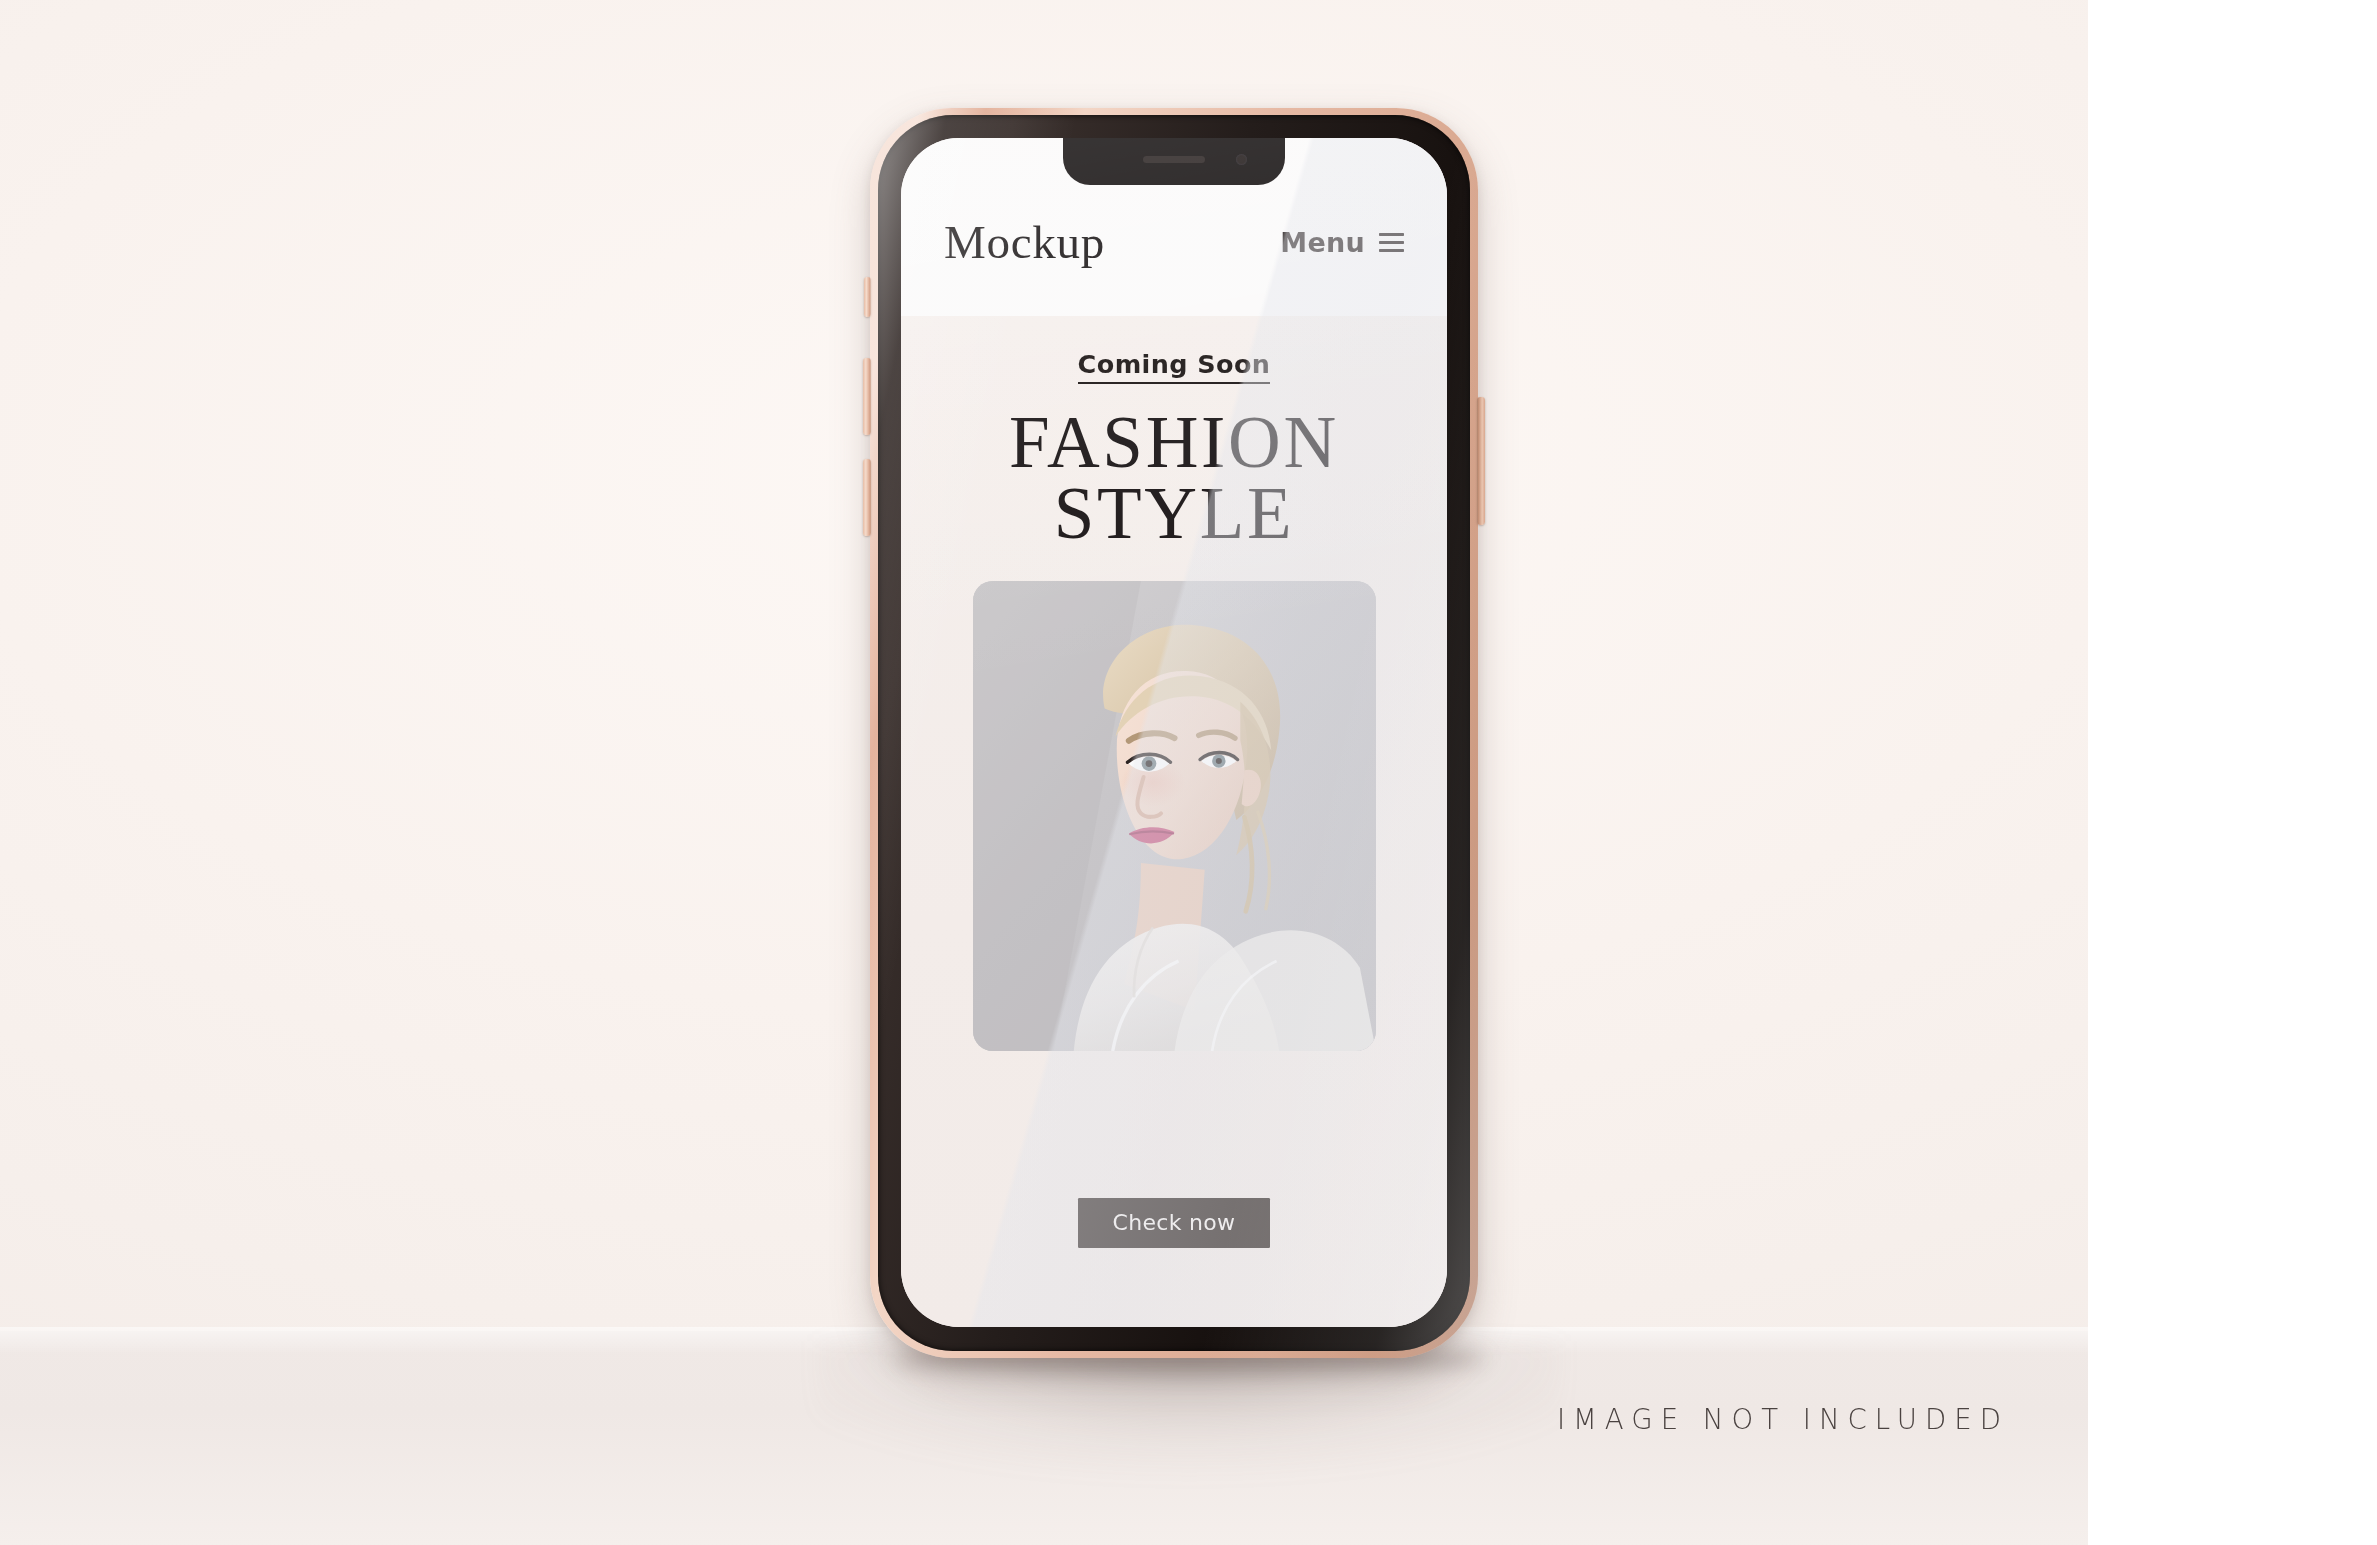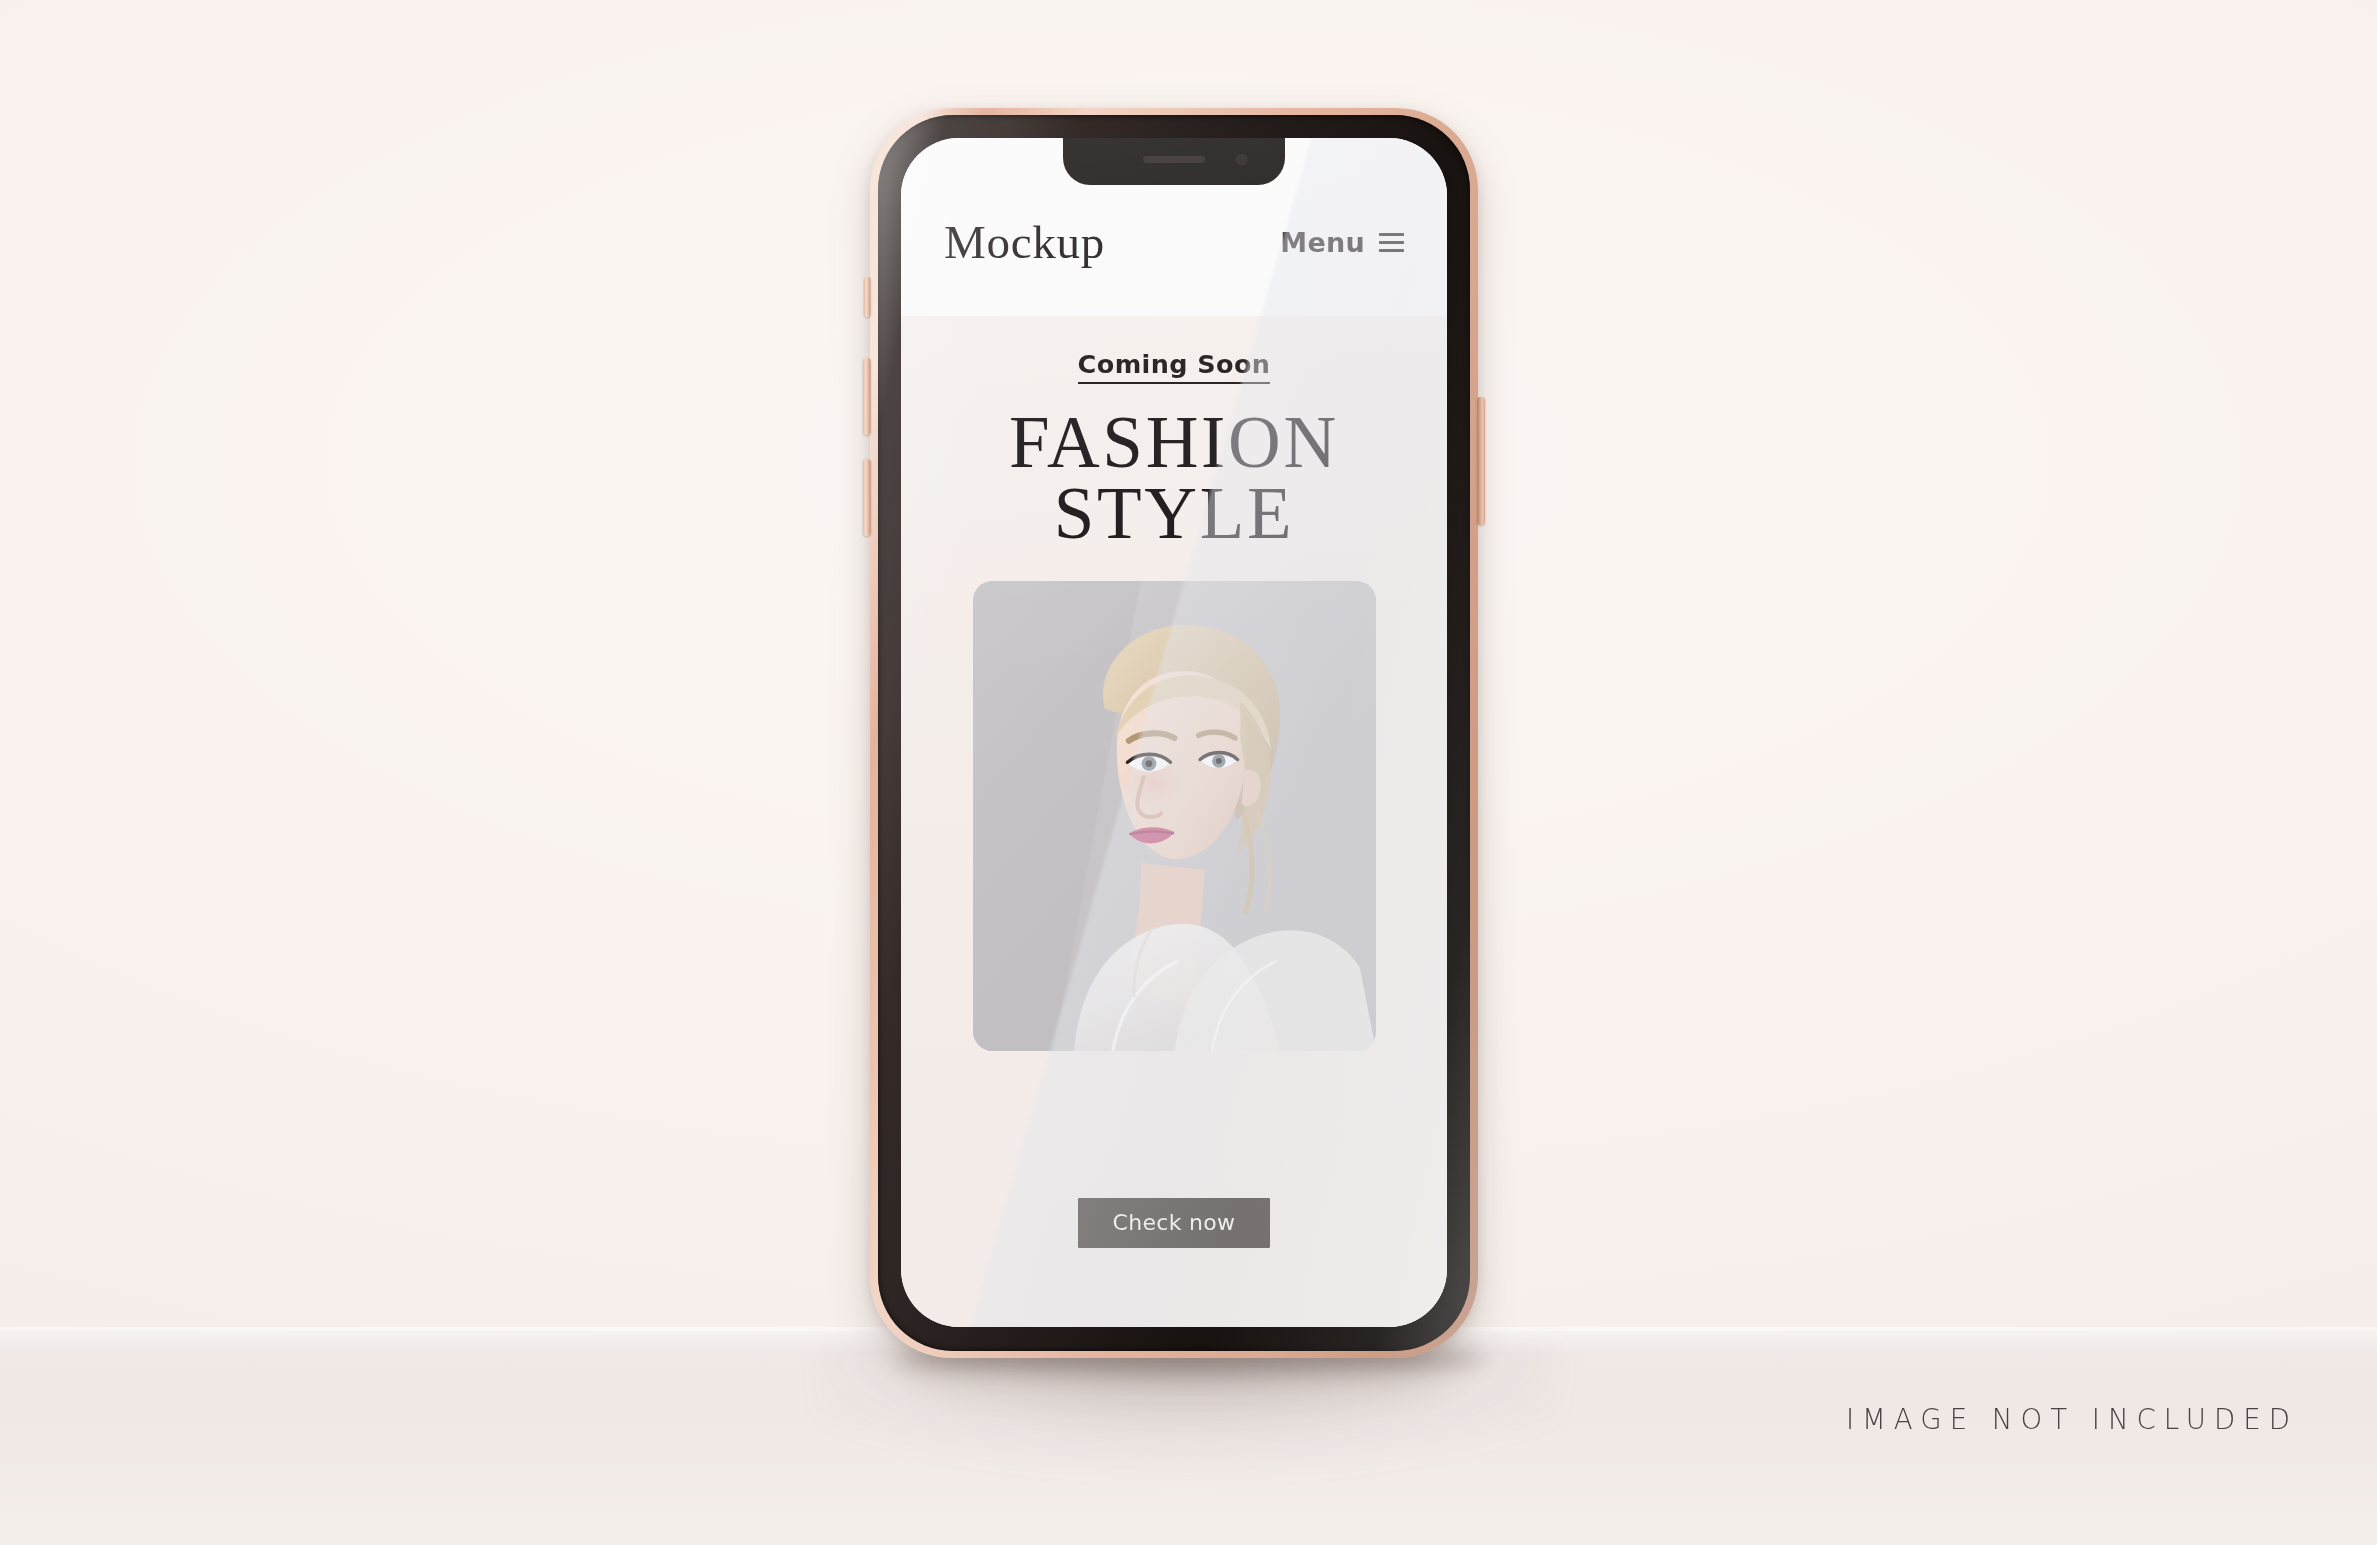--- a/index.html
+++ b/index.html
@@ -10,21 +10,21 @@
   body {
     width: 2377px;
     height: 1546px;
     overflow: hidden;
     font-family: "Liberation Sans", sans-serif;
   }
 
   
   .scene {
     position: relative;
-    width: 2377px;
+    width: 2088px;
     height: 1546px;
     background: #bef264;
     overflow: hidden;
   }
   .scene-bg {
     position: absolute;
     inset: 0;
     background:
       radial-gradient(115% 80% at 50% 30%, #fdf8f5 0%, #f9f2ee 45%, #f6efeb 72%, #f3ebe7 100%);
   }

